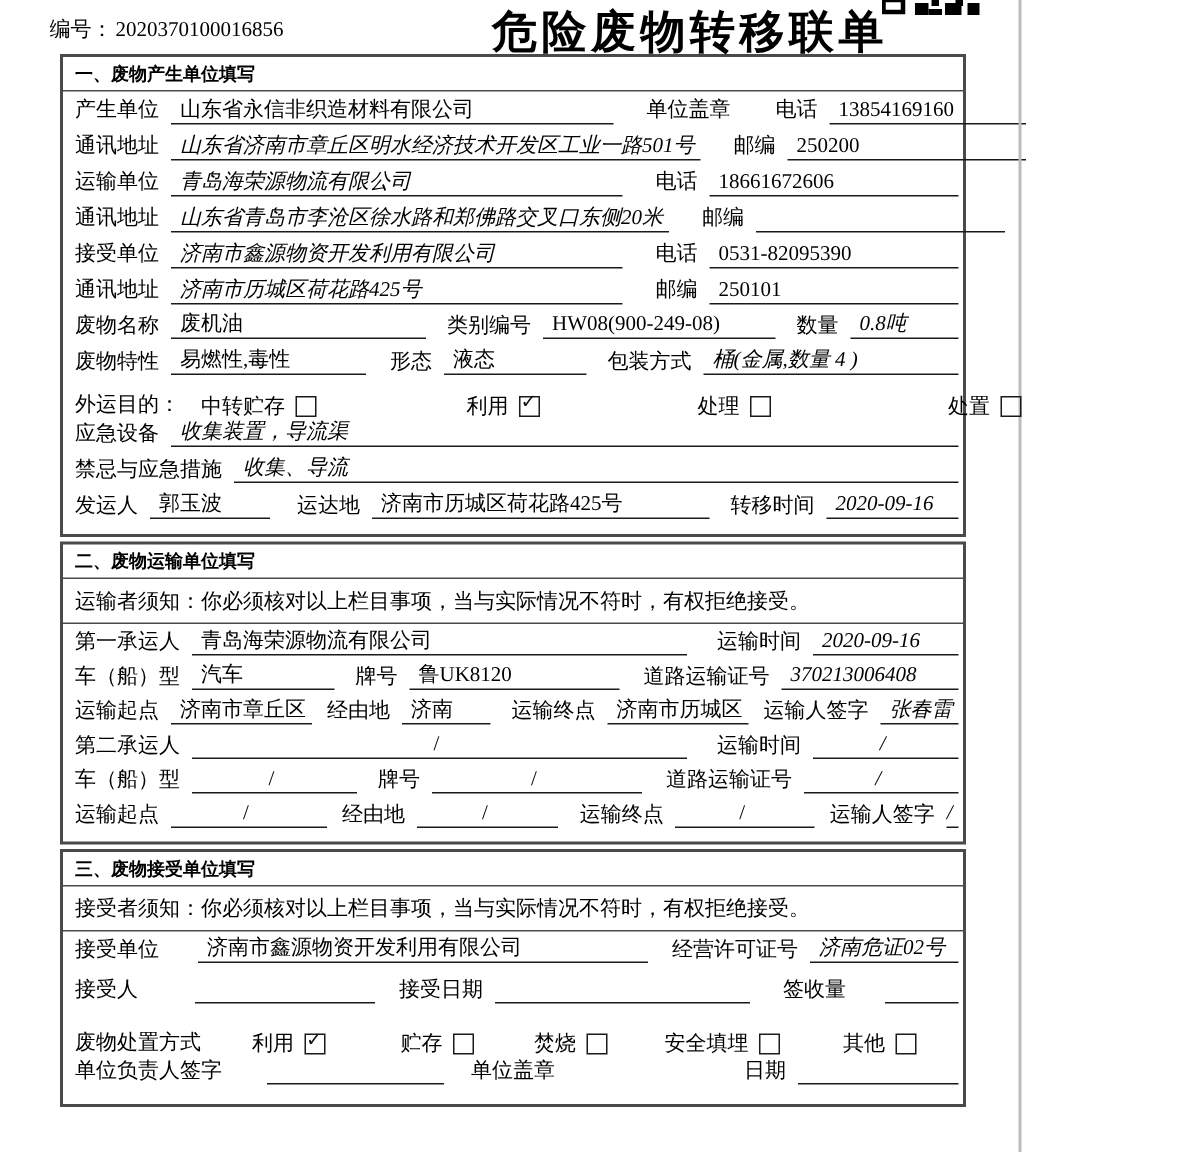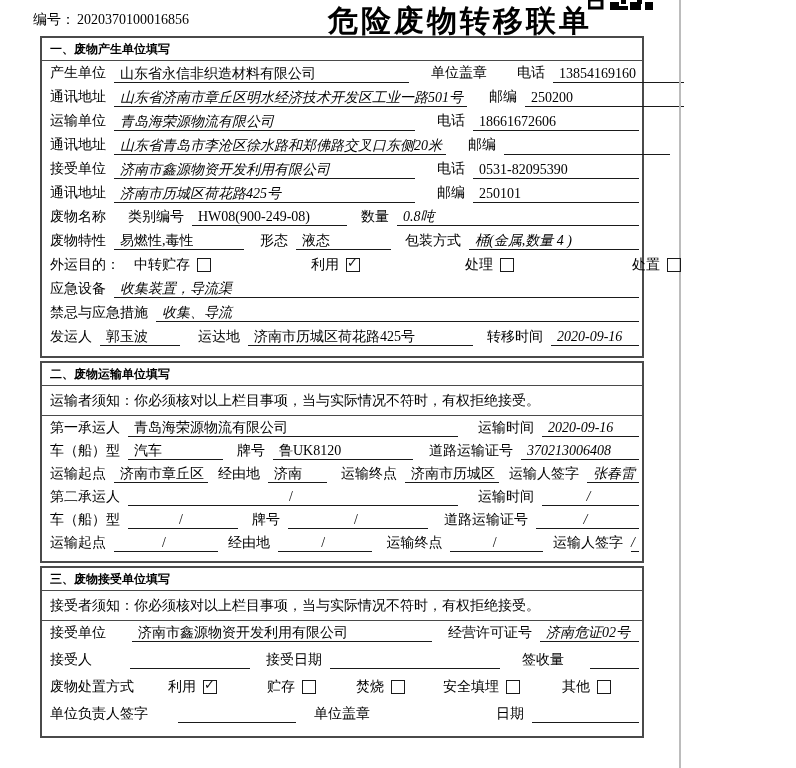--- a/index.html
+++ b/index.html
@@ -15,21 +15,21 @@
   .qr{position:absolute;left:588px;top:0;width:66px;height:10px;}
   
   .box{margin:0 40px 3px 40px;border:2px solid #4a4a4a;background:#fff;}
   .sec-head{font-family:"Liberation Sans",sans-serif;font-weight:bold;font-size:12px;
             padding:3px 8px 2px;border-bottom:1px solid #4a4a4a;}
   .notice{padding:6px 8px 5px;border-bottom:1px solid #4a4a4a;}
   .rows{padding:3px 0 4px;}
   .row{display:flex;align-items:flex-start;padding:0 3px 0 8px;height:24px;}
   .sec2 .row{height:23px;}
   .sec3 .row{height:27px;}
-  .row.ck{align-items:flex-start;}
+  .row.ck{align-items:flex-end;}
   .lbl{white-space:nowrap;margin:0 8px 1px 10px;}
   .row > .lbl:first-child,.lft > .lbl:first-child{margin-left:0;}
   .u{border-bottom:1px solid #1a1a1a;height:18px;line-height:18px;padding:0 4px 0 6px;
      white-space:nowrap;box-sizing:border-box;}
   .grow{flex:1 1 auto;font-style:italic;}
   .lft{flex:1 1 auto;display:flex;align-items:flex-end;}
   .rgt{flex:0 0 212px;display:flex;align-items:flex-end;margin-left:12px;}
   .rgt .u{flex:1 1 auto;}
   .ctr{text-align:center;padding-left:0;}
   .cb{display:inline-block;width:12px;height:12px;border:1px solid #1a1a1a;margin-left:7px;
@@ -126,20 +126,21 @@
           <span class="u grow">济南市历城区荷花路425号</span>
         </div>
         <div class="rgt">
           <span class="lbl">邮编</span>
           <span class="u">250101</span>
         </div>
       </div>
 
       <div class="row">
         <span class="lbl">废物名称</span>
+        <span class="u" style="width:170px">废机油</span>
         <span class="lbl" style="margin-left:14px">类别编号</span>
         <span class="u" style="width:155px">HW08(900-249-08)</span>
         <span class="lbl" style="margin-left:14px">数量</span>
         <span class="u grow">0.8吨</span>
       </div>
 
       <div class="row">
         <span class="lbl">废物特性</span>
         <span class="u" style="width:130px">易燃性,毒性</span>
         <span class="lbl" style="margin-left:16px">形态</span>

